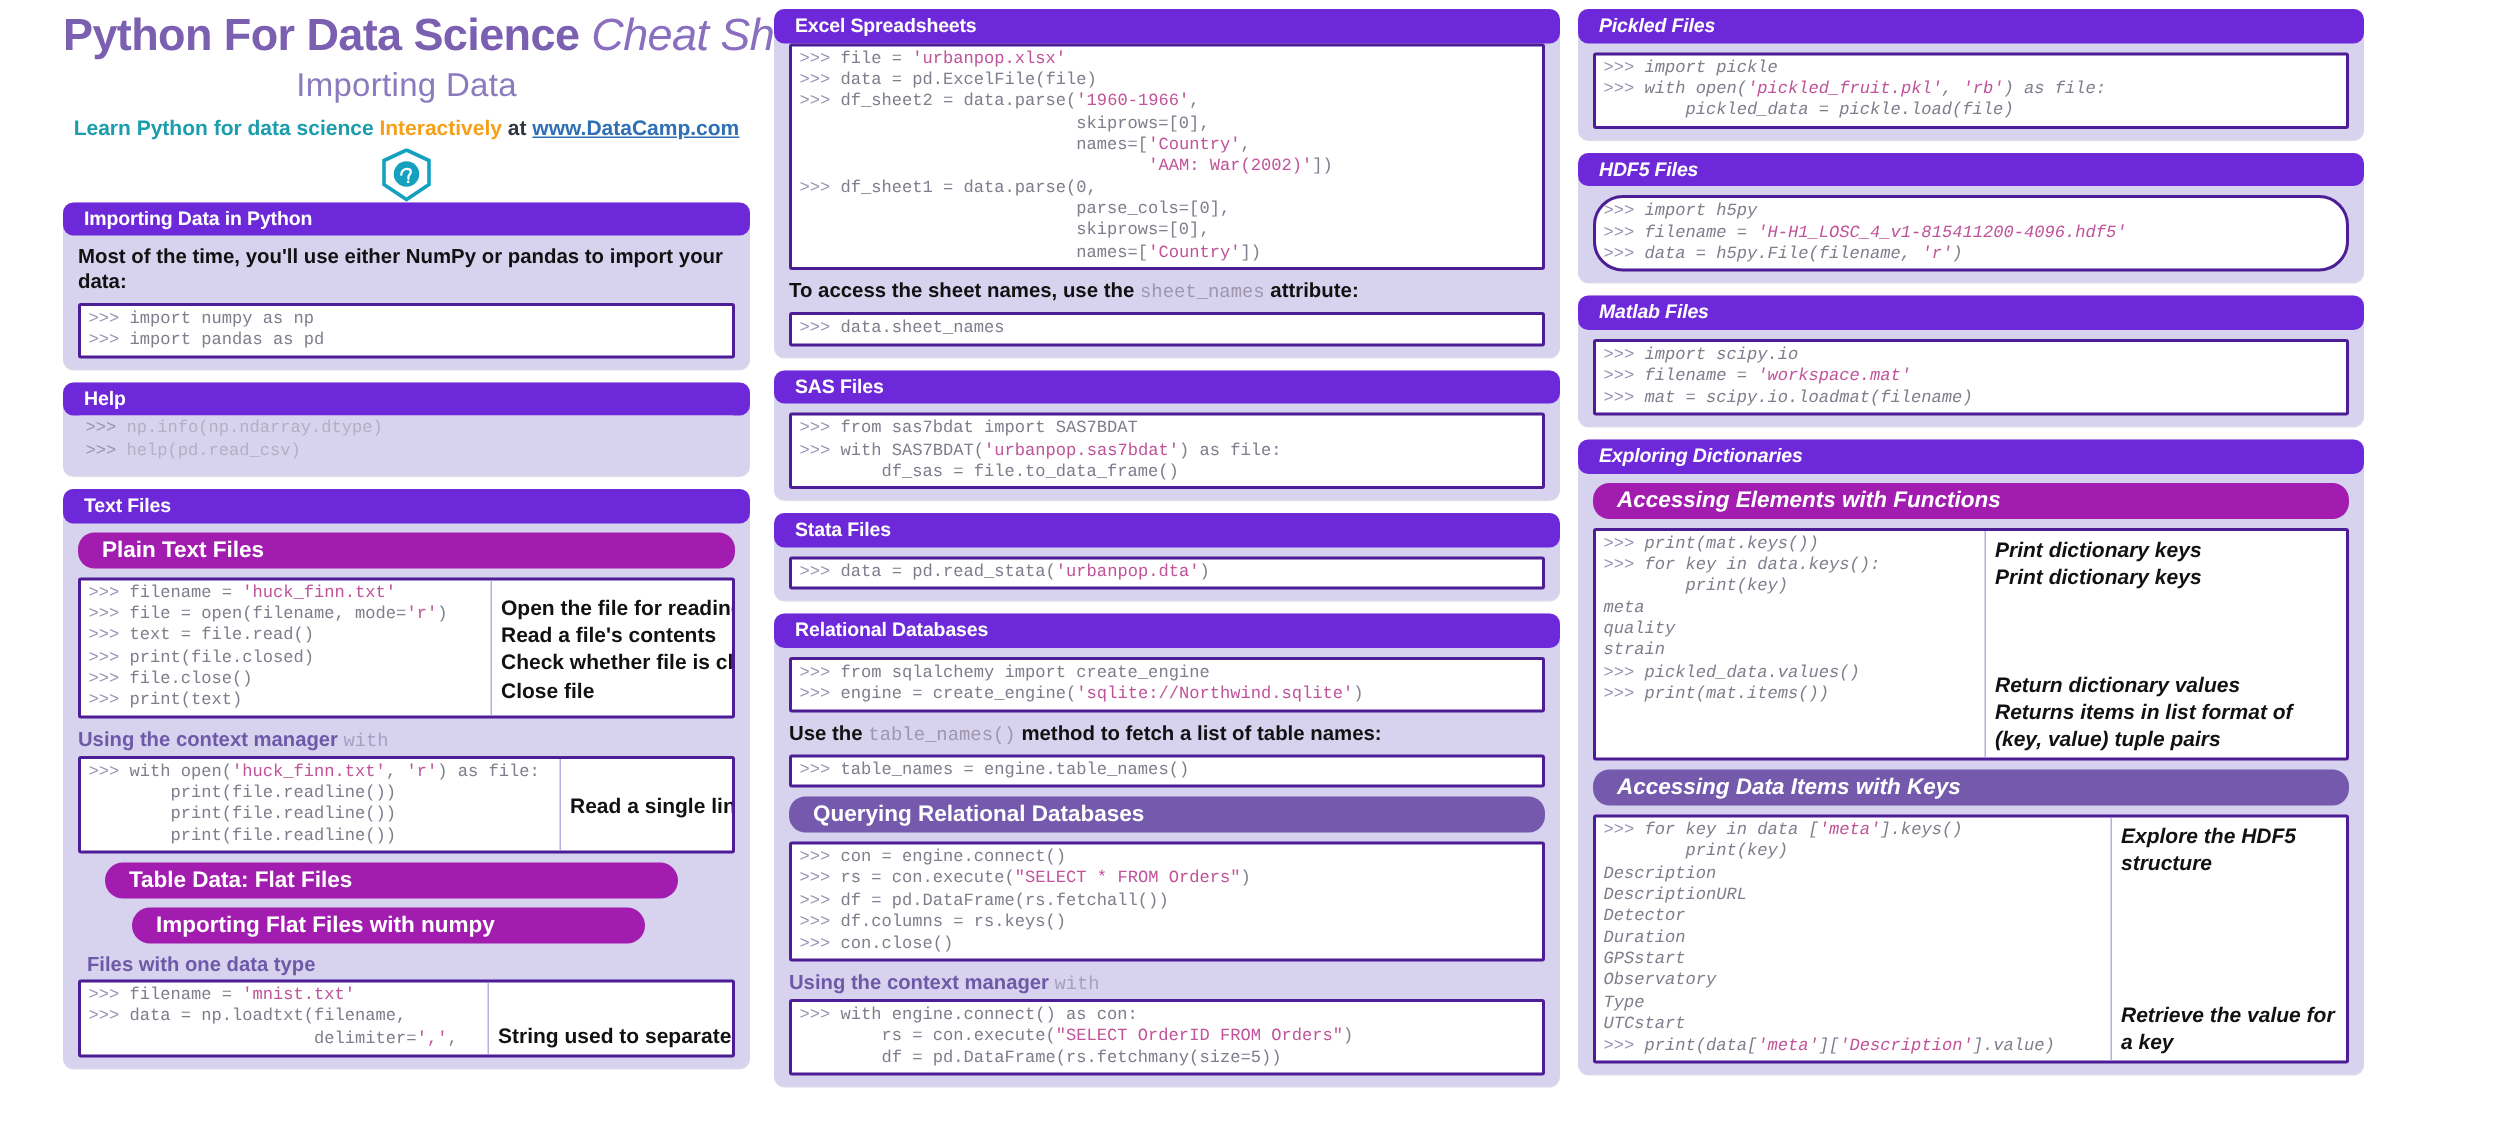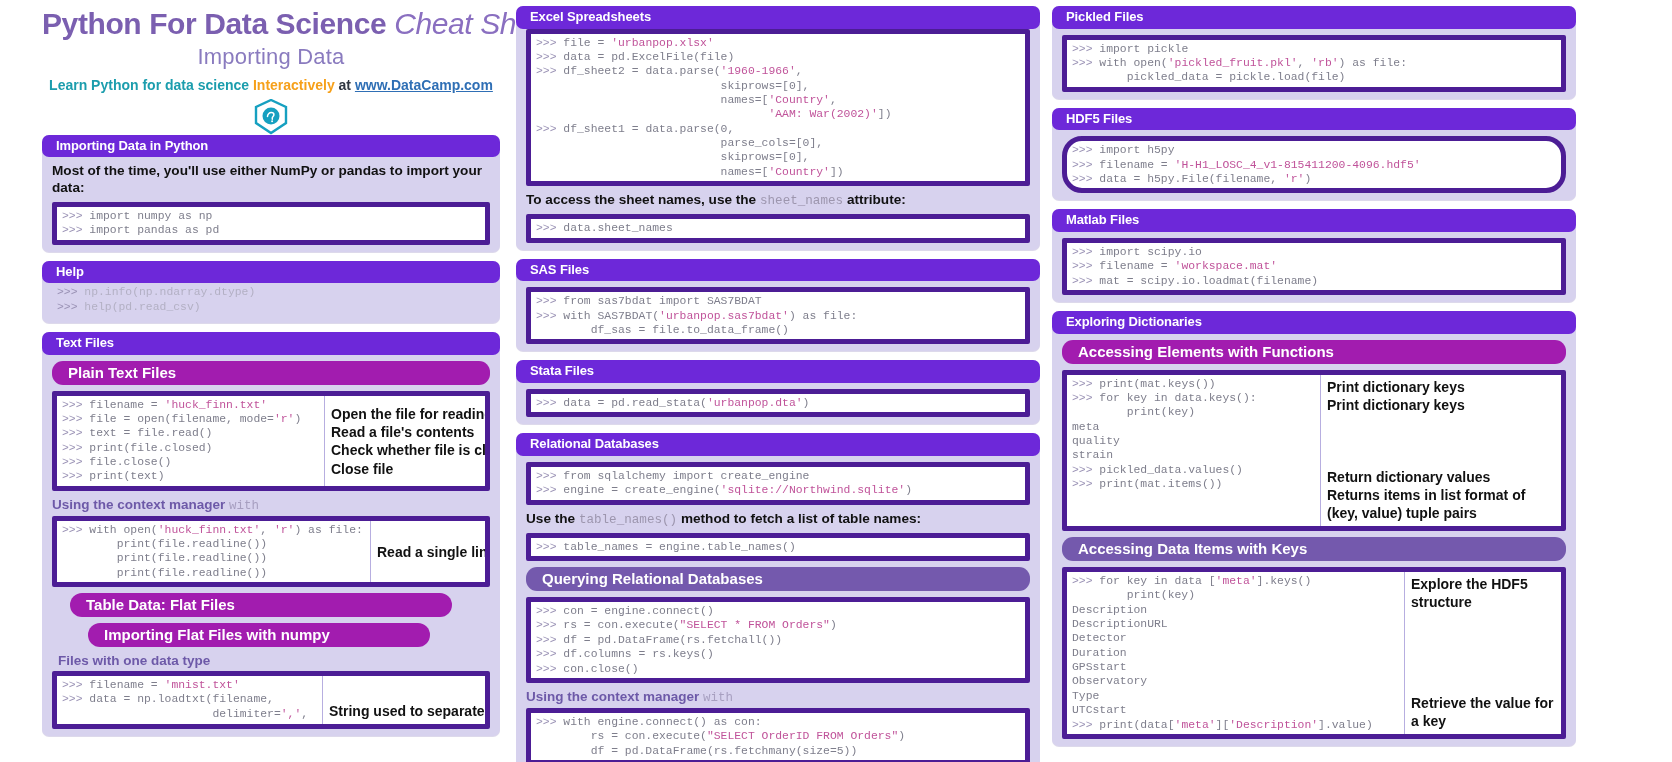--- a/index.html
+++ b/index.html
@@ -6,21 +6,21 @@
   body{
     width:1672px;height:762px;overflow:hidden;
     background:#ffffff;
     font-family:"Liberation Sans", sans-serif;
     color:#1a1a1a;
   }
   .sheet{position:relative;width:1672px;height:762px;display:flex;gap:0;}
   .col{box-sizing:border-box;}
   .col-left{width:510px;padding:0 10px 0 42px;}
   .col-mid{width:536px;padding:0 6px 0 6px;}
-  .col-right{width:626px;padding:0 96px 0 6px;}
+  .col-right{width:626px;padding:0 96px 0 6px;font-style:italic;}
 
   
   .title-wrap{text-align:center;padding-top:8px;}
   .title-main{
     font-size:30px;font-weight:bold;color:#7b5fb0;letter-spacing:-0.4px;
     line-height:1.05;white-space:nowrap;
   }
   .title-main .ital{font-style:italic;font-weight:normal;color:#8a6fc0;}
   .title-sub{
     font-size:22px;color:#8a7bbf;margin-top:4px;font-weight:400;letter-spacing:0.2px;
@@ -58,21 +58,21 @@
   .minihead{
     font-size:13.5px;font-weight:bold;color:#6d59a8;margin:6px 0 3px 10px;
   }
   .minihead .lt{font-family:"Liberation Mono",monospace;font-weight:normal;color:#a79fc0;font-size:12.5px;}
   .minihead2{
     font-size:13.5px;font-weight:bold;color:#6d59a8;margin:5px 0 3px 16px;
   }
 
   
   .codebox{
-    background:#ffffff;border:5px solid #4c1d95;border-radius:2px;
+    background:#ffffff;border:2px solid #4c1d95;border-radius:2px;
     margin:0 10px;display:flex;overflow:hidden;
   }
   .codebox.plain{display:block;}
   pre.code{
     margin:0;padding:2px 4px 2px 5px;
     font-family:"Liberation Mono","DejaVu Sans Mono",monospace;
     font-size:11.4px;line-height:1.26;color:#7e7e8c;white-space:pre;
     flex:1 1 auto;min-width:0;
   }
   pre.code .pr{color:#9a92b5;}

